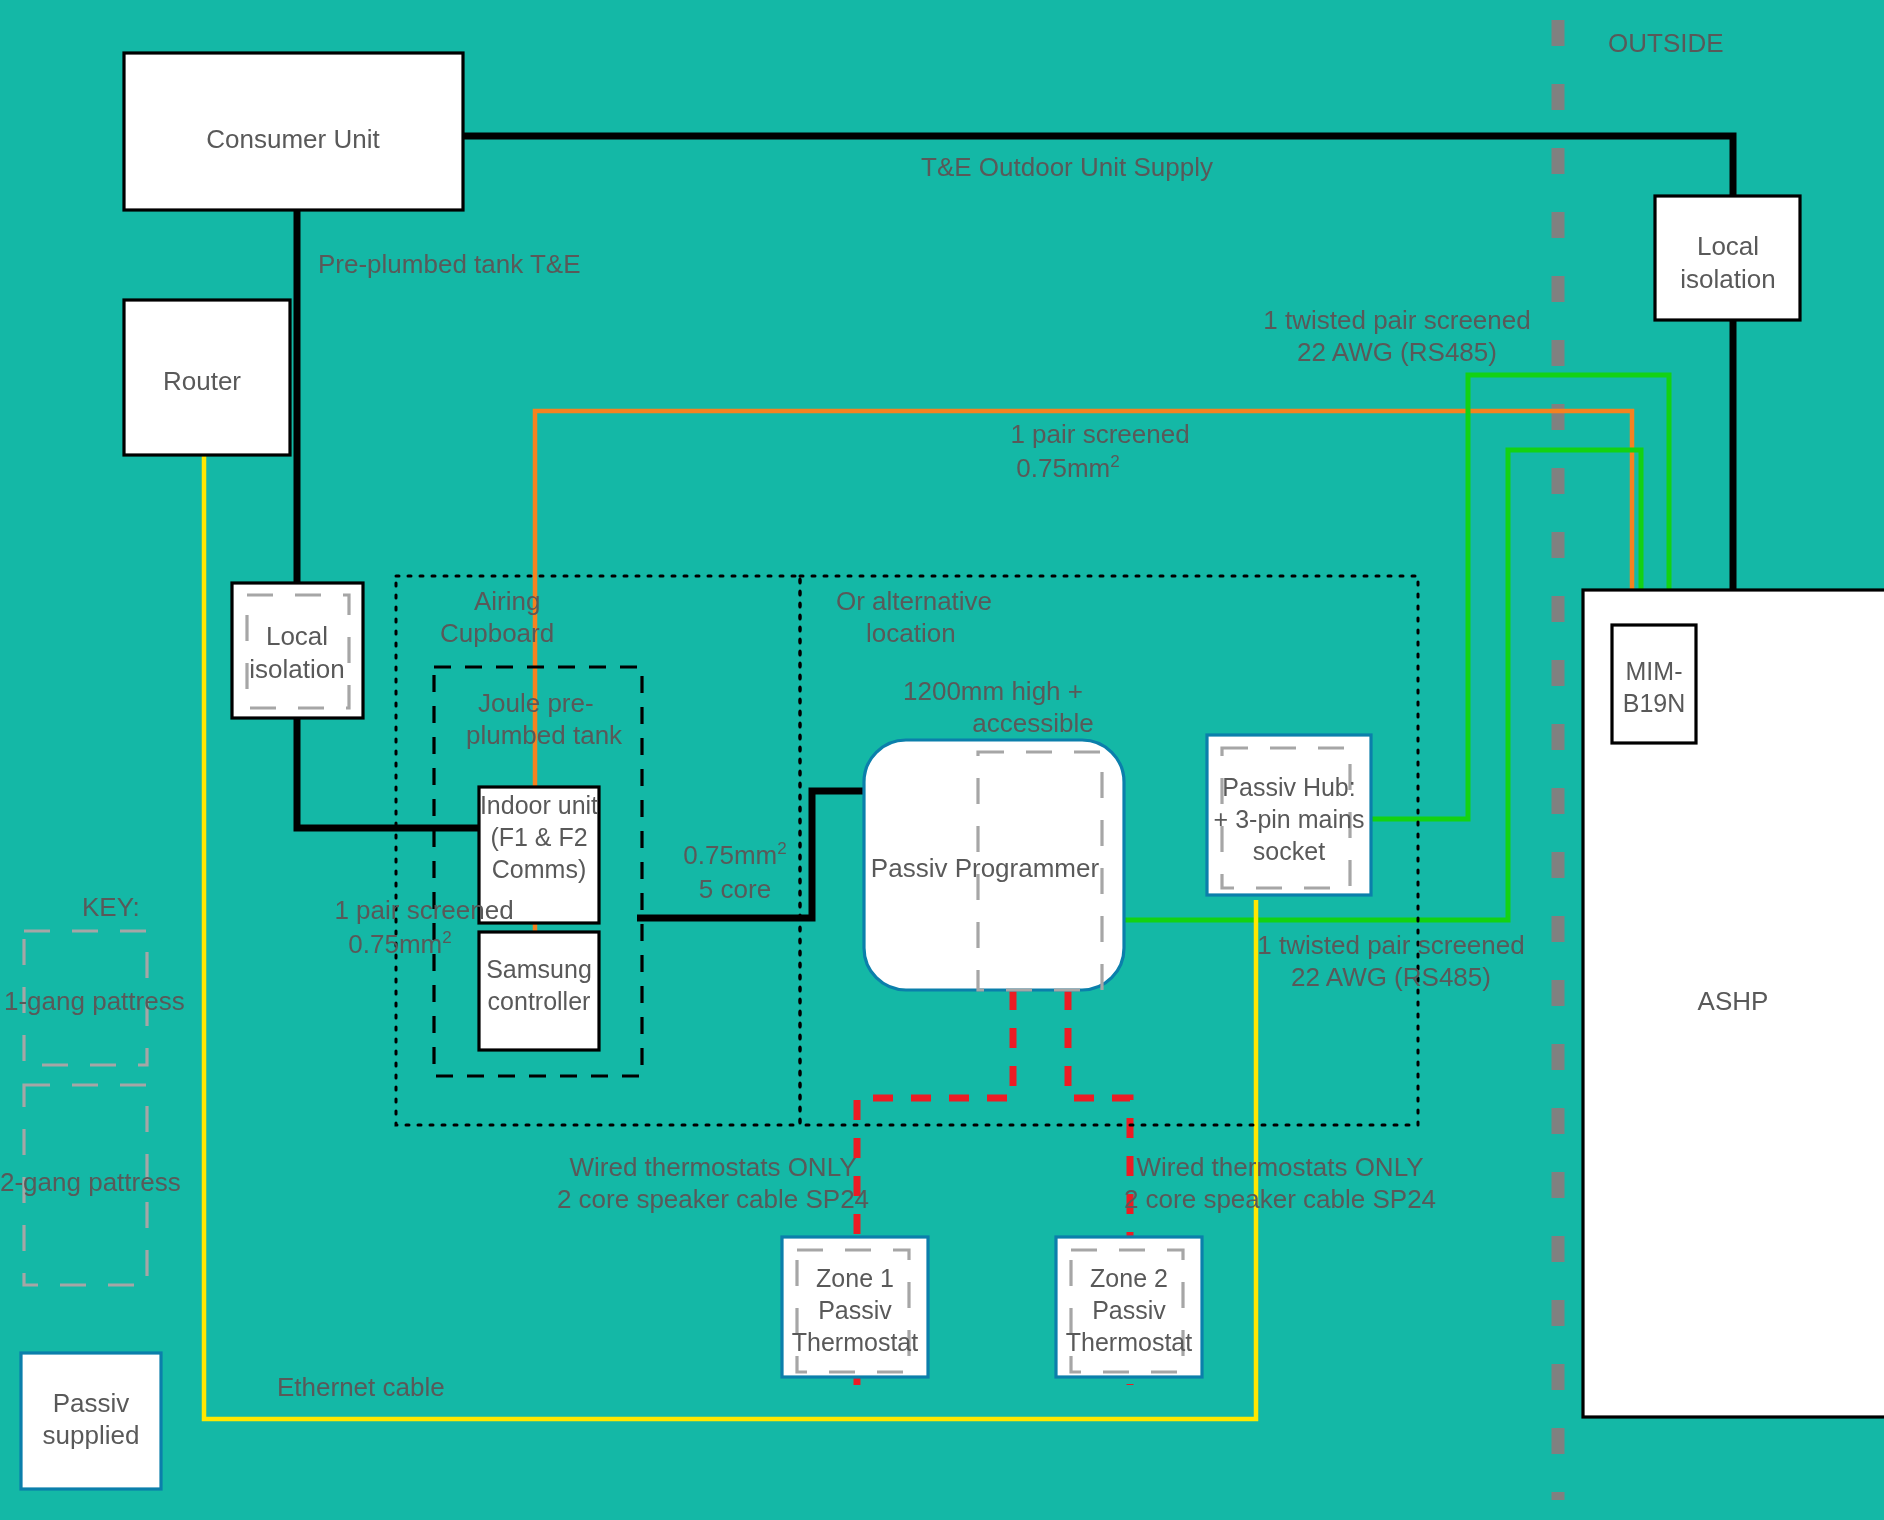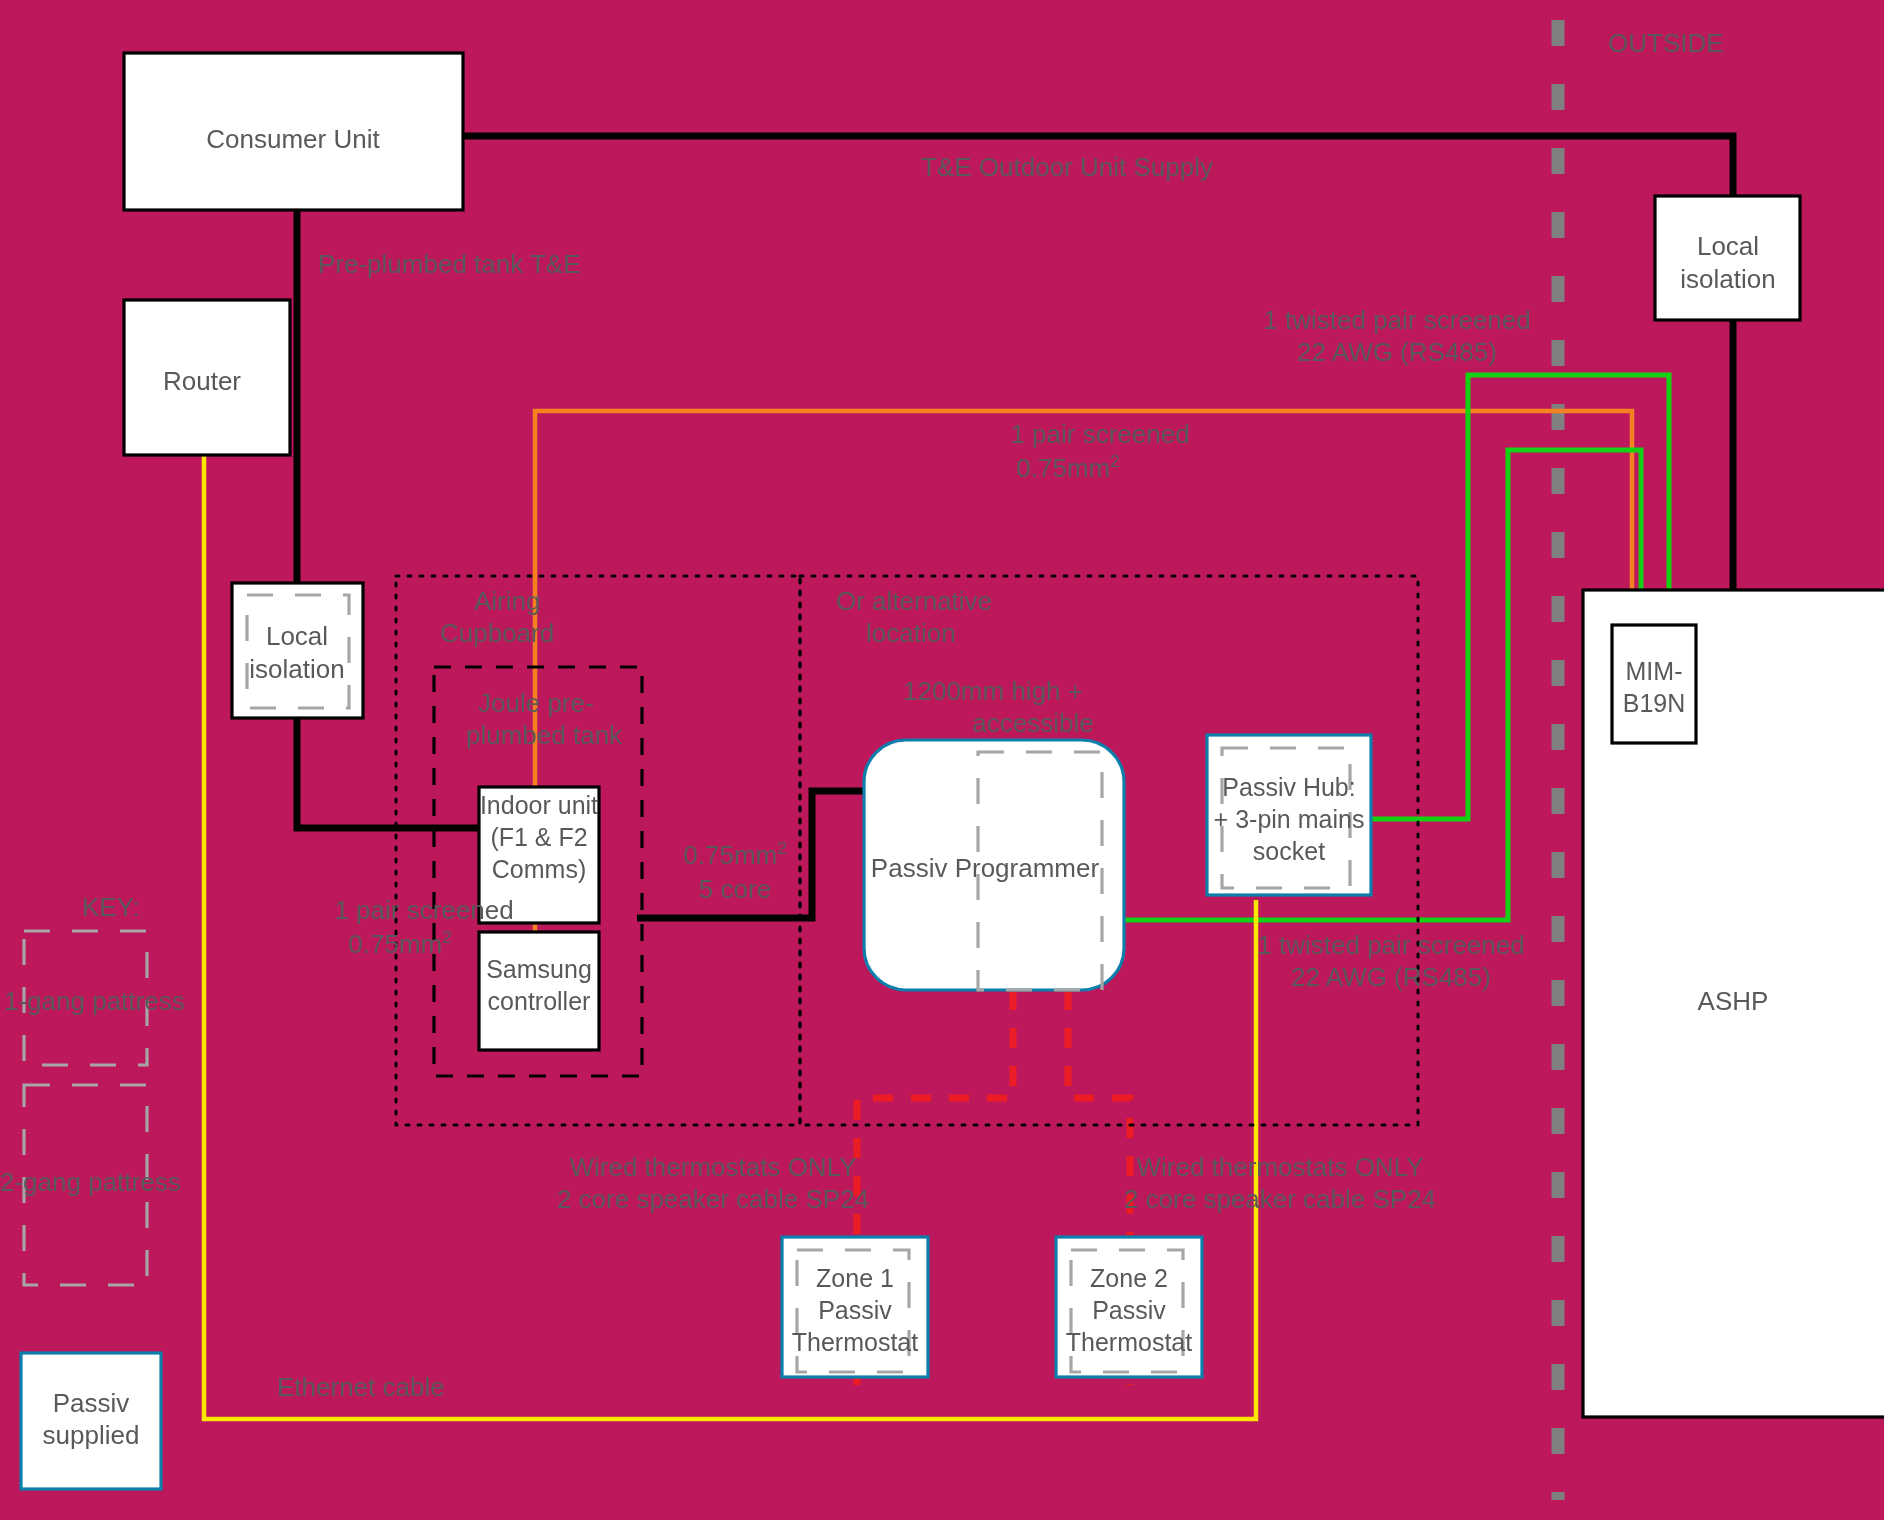--- a/index.html
+++ b/index.html
@@ -1,17 +1,17 @@
 <!DOCTYPE html>
 <html><head>
 <meta charset="utf-8">
 <style>
   html,body{margin:0;padding:0;background:#ffffff;}
   body{width:1884px;height:1520px;overflow:hidden;font-family:"Liberation Sans",sans-serif;}
-  #diagram{position:relative;width:1884px;height:1520px;background:#be185d;}
+  #diagram{position:relative;width:1884px;height:1520px;background:#14b8a6;}
   svg{display:block;}
   text{font-family:"Liberation Sans",sans-serif;fill:#595959;}
   .lbl{font-size:26px;}
   .lbl-sm{font-size:25px;}
   .sup{font-size:17px;}
   .box-solid{fill:#ffffff;stroke:#000000;stroke-width:3.2;}
   .box-blue{fill:#ffffff;stroke:#0b7fab;stroke-width:3.2;}
   .box-dot{fill:none;stroke:#000000;stroke-width:3;stroke-dasharray:3 9;stroke-linecap:round;}
   .box-dash{fill:none;stroke:#000000;stroke-width:3.2;stroke-dasharray:17 14;}
   .pattress{fill:none;stroke:#a6a6a6;stroke-width:3.2;stroke-dasharray:26 22;}

